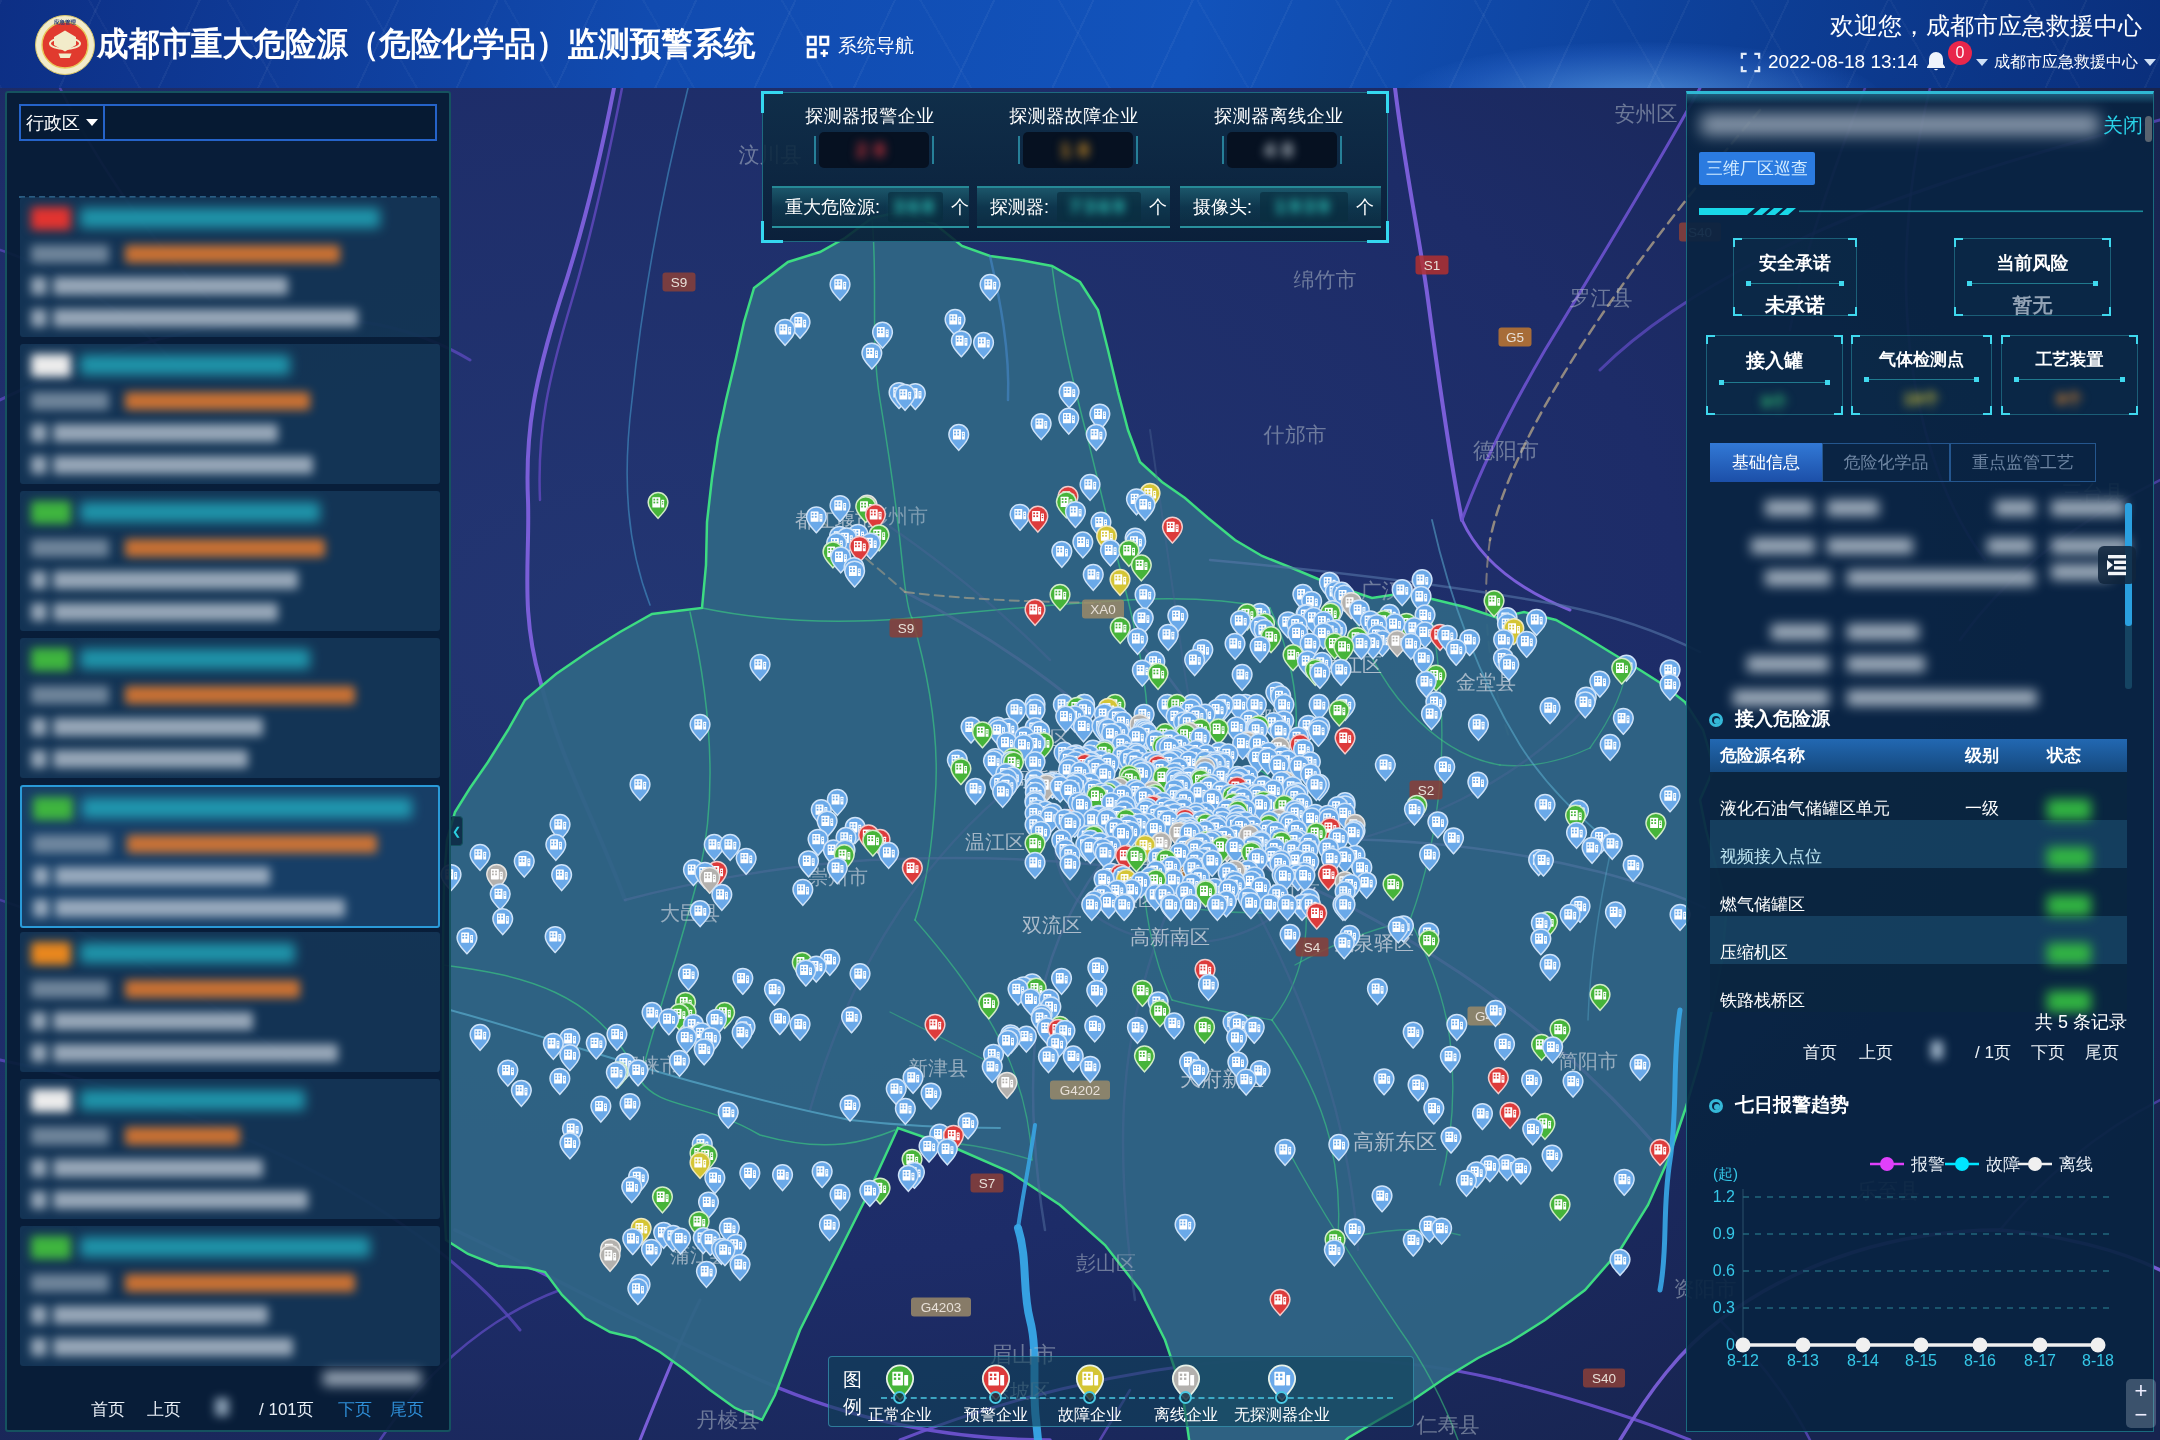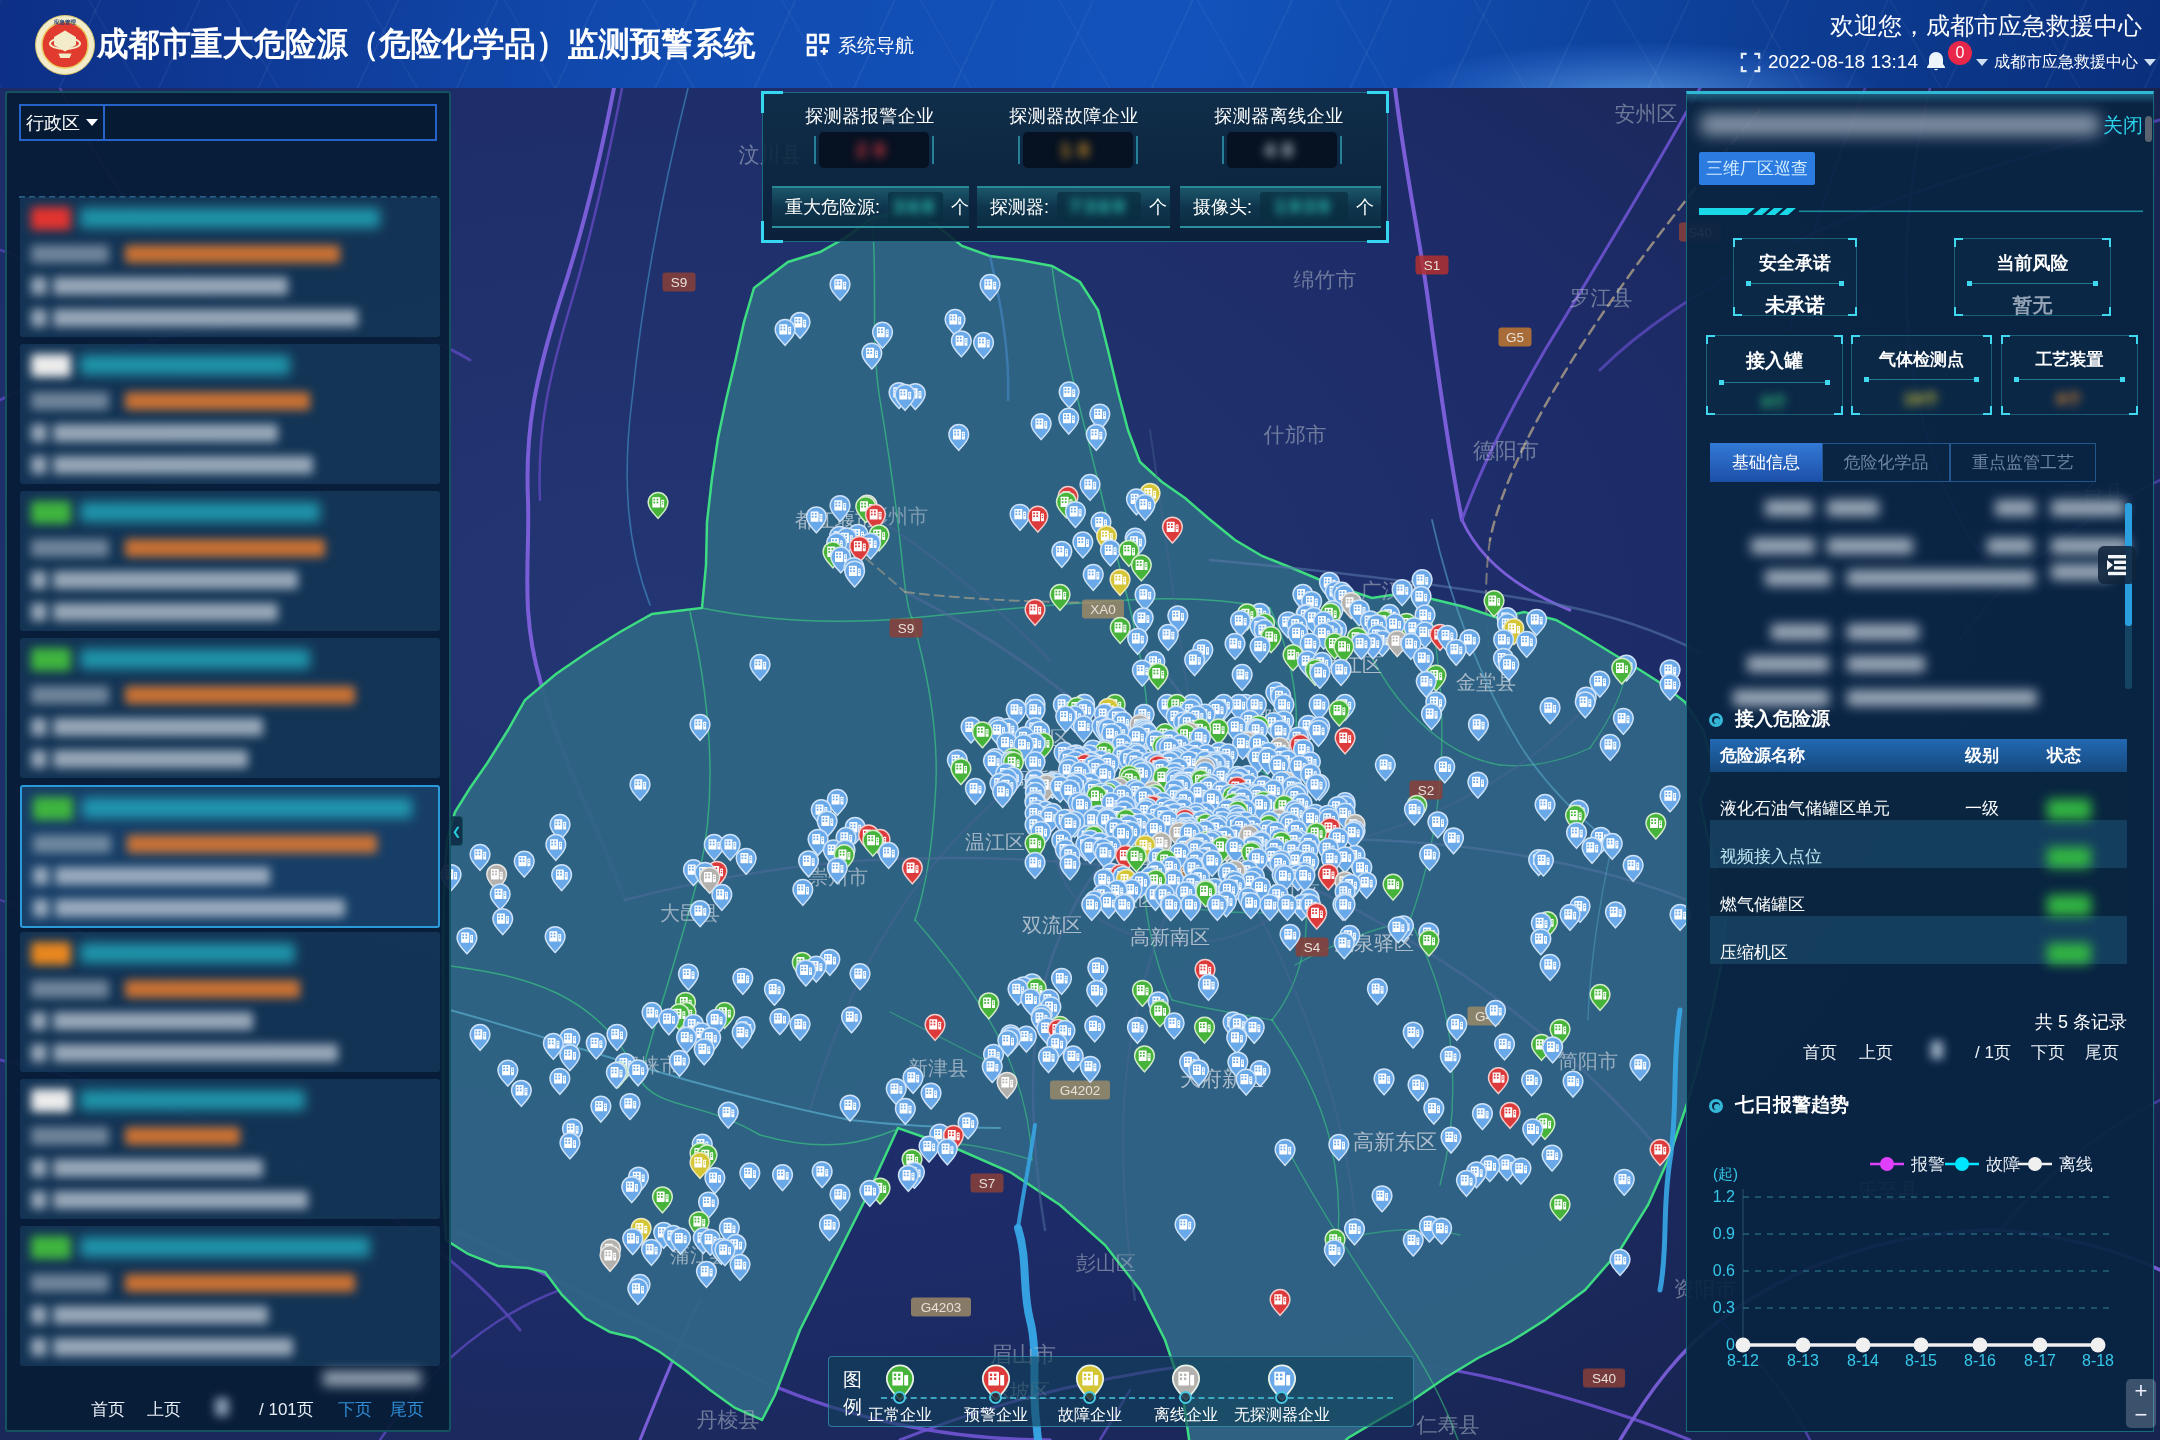--- a/index.html
+++ b/index.html
@@ -9,21 +9,21 @@
 
 #header{position:absolute;left:0;top:0;width:2160px;height:88px;
  background:linear-gradient(100deg,#0d2f85 0%,#114bb0 30%,#1253bb 55%,#0d3f97 80%,#0a2f7c 100%);overflow:hidden;z-index:30}
 #header .glow{position:absolute;right:280px;top:42px;width:480px;height:110px;border-radius:50%;
  background:radial-gradient(ellipse at center,rgba(120,190,255,.55),rgba(60,120,220,.25) 55%,rgba(0,0,0,0) 72%)}
 #header .mesh{position:absolute;inset:0;background:
  repeating-linear-gradient(115deg,rgba(255,255,255,.045) 0 2px,rgba(255,255,255,0) 2px 90px),
  repeating-linear-gradient(60deg,rgba(255,255,255,.03) 0 2px,rgba(255,255,255,0) 2px 120px)}
 #logo{position:absolute;left:35px;top:15px;width:60px;height:60px}
 #title{position:absolute;left:97px;top:22px;font-size:33px;font-weight:bold;color:#fff;transform:scaleX(.95);transform-origin:left center;white-space:nowrap}
-#nav{position:absolute;left:806px;top:33px;color:#fff;font-size:19px;display:flex;align-items:flex-start;gap:8px}
+#nav{position:absolute;left:806px;top:33px;color:#fff;font-size:19px;display:flex;align-items:flex-end;gap:8px}
 #welcome{position:absolute;right:18px;top:10px;color:#fff;font-size:24px}
 #hdr2{position:absolute;right:4px;top:50px;color:#fff;font-size:19px;display:flex;align-items:center;gap:6px}
 .badge0{display:inline-block;width:24px;height:24px;border-radius:50%;background:#e8274b;color:#fff;font-size:16px;
  text-align:center;line-height:24px;margin-left:-6px;margin-top:-18px}
 .caret{display:inline-block;width:0;height:0;border-left:6px solid transparent;border-right:6px solid transparent;border-top:7px solid #cfe0f5}
 
 #map{position:absolute;left:0;top:88px;width:2160px;height:1352px;z-index:1}
 
 #lpanel{position:absolute;left:5px;top:91px;width:446px;height:1341px;background:rgba(7,28,53,.92);
  border:2px solid #15525f;z-index:20;border-radius:3px}
@@ -3434,20 +3434,27 @@
             <div class="stbadge"></div>
           </div>
         </div>
   <div class="rw">
           <div class="c1">压缩机区</div>
           <div class="c2"></div>
           <div class="c3">
             <div class="stbadge"></div>
           </div>
         </div>
+  <div class="rw">
+          <div class="c1">铁路栈桥区</div>
+          <div class="c2"></div>
+          <div class="c3">
+            <div class="stbadge"></div>
+          </div>
+        </div>
  </div>
  <div id="rp-count">共 5 条记录</div>
  <div id="rp-pager">
         <span style="left:116px">首页</span>
         <span style="left:172px">上页</span>
         <span style="left:244px;width:12px;height:18px;background:#9fb4c8;filter:blur(5px)"></span>
         <span style="left:288px">/ 1页</span>
         <span style="left:344px">下页</span>
         <span style="left:398px">尾页</span>
       </div>

